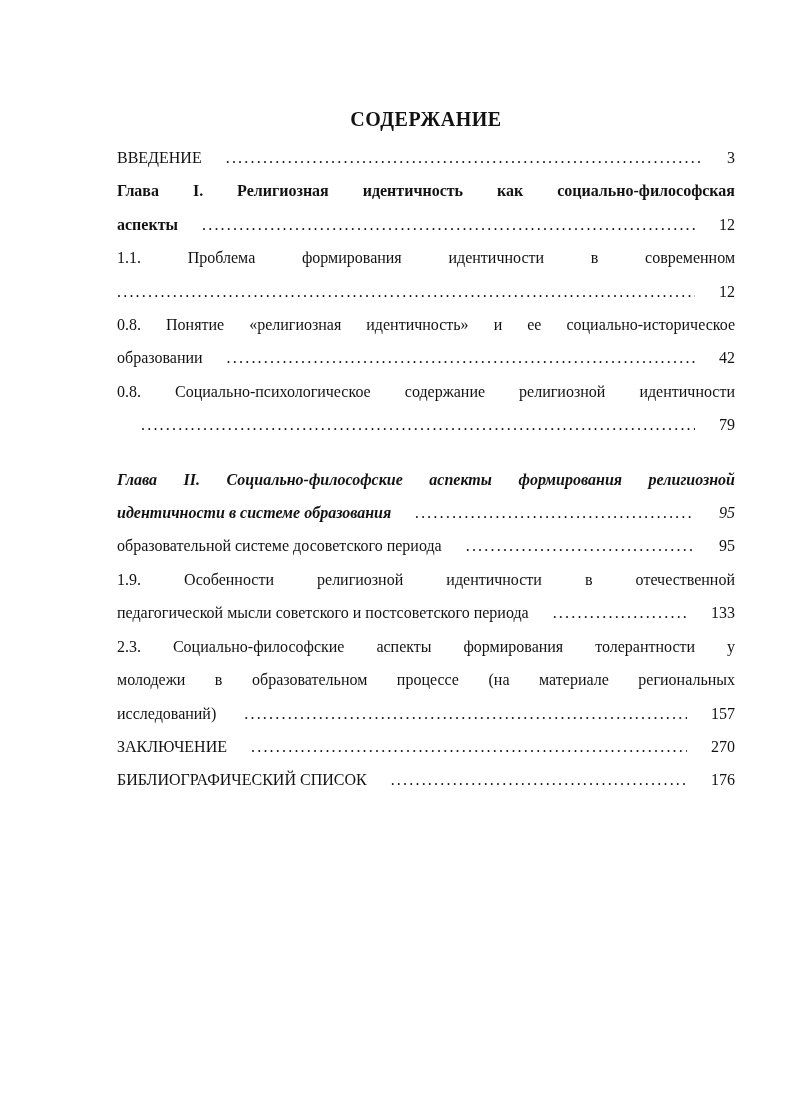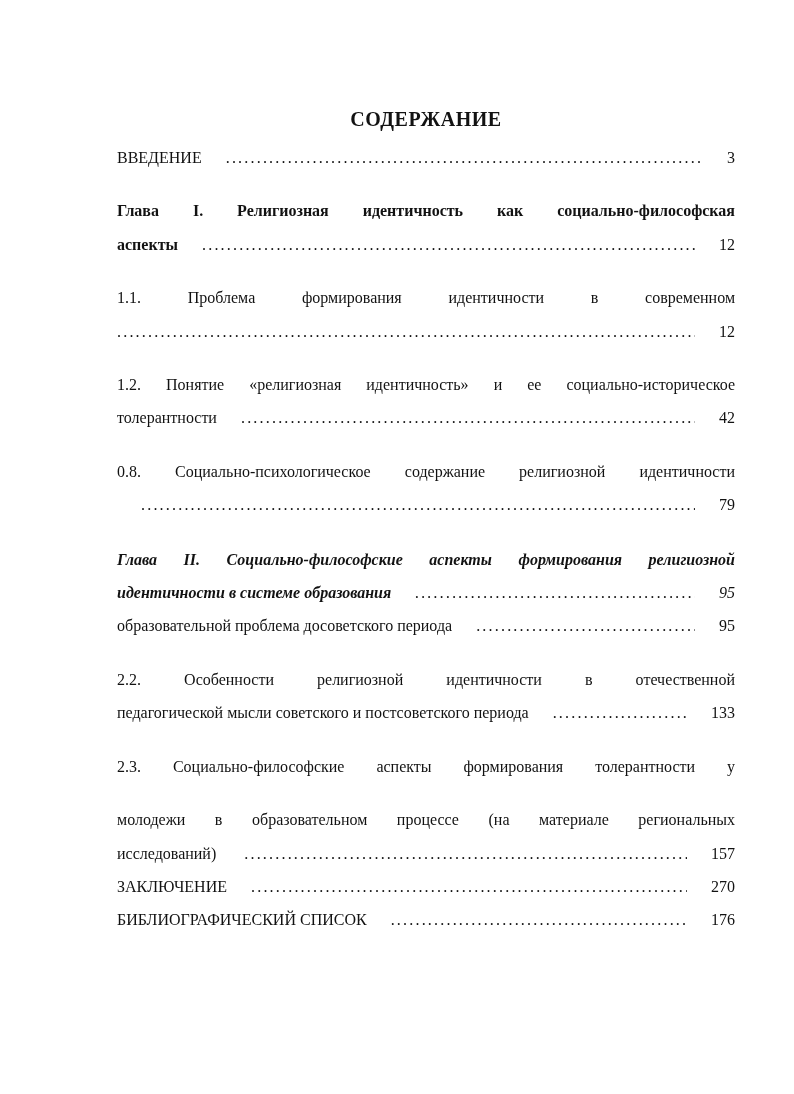--- a/index.html
+++ b/index.html
@@ -26,21 +26,20 @@
   .toc-entry.bold { font-weight: 700; }
   .toc-entry.space-before { margin-top: 21px; font-style: italic; }
   .toc-line {
     font-size: 16px;
     line-height: 33.4px;
     gap: 24px;
   }
   .justify-line {
     text-align: justify;
     text-align-last: justify;
-    margin-top: 20px;
   }
   .leader-line {
     display: flex;
     align-items: baseline;
   }
   .leader-line .line-text { white-space: pre; }
   .leader-line .dots {
     flex: 1;
     overflow: hidden;
     white-space: nowrap;
@@ -84,23 +83,23 @@
         </div>
       </div>
       <div class="toc-entry">
         <div class="toc-line justify-line">1.1. Проблема формирования идентичности в современном</div>
         <div class="toc-line leader-line">
           <span class="dots">............................................................................................................................................................................................................................</span>
           <span class="pageno">12</span>
         </div>
       </div>
       <div class="toc-entry">
-        <div class="toc-line justify-line">1.2. Понятие «религиозная идентичность» и ее социально-историческое</div>
+        <div class="toc-line justify-line">0.8. Понятие «религиозная идентичность» и ее социально-историческое</div>
         <div class="toc-line leader-line">
-          <span class="line-text">толерантности</span>
+          <span class="line-text">образовании</span>
           <span class="dots">............................................................................................................................................................................................................................</span>
           <span class="pageno">42</span>
         </div>
       </div>
       <div class="toc-entry">
         <div class="toc-line justify-line">0.8. Социально-психологическое содержание религиозной идентичности</div>
         <div class="toc-line leader-line">
           <span class="line-text"></span>
           <span class="dots">............................................................................................................................................................................................................................</span>
           <span class="pageno">79</span>
@@ -109,27 +108,27 @@
       <div class="toc-entry bold space-before">
         <div class="toc-line justify-line">Глава II. Социально-философские аспекты формирования религиозной</div>
         <div class="toc-line leader-line">
           <span class="line-text">идентичности в системе образования</span>
           <span class="dots">............................................................................................................................................................................................................................</span>
           <span class="pageno">95</span>
         </div>
       </div>
       <div class="toc-entry">
         <div class="toc-line leader-line">
-          <span class="line-text">образовательной проблема досоветского периода</span>
+          <span class="line-text">образовательной системе досоветского периода</span>
           <span class="dots">............................................................................................................................................................................................................................</span>
           <span class="pageno">95</span>
         </div>
       </div>
       <div class="toc-entry">
-        <div class="toc-line justify-line">2.2. Особенности религиозной идентичности в отечественной</div>
+        <div class="toc-line justify-line">1.9. Особенности религиозной идентичности в отечественной</div>
         <div class="toc-line leader-line">
           <span class="line-text">педагогической мысли советского и постсоветского периода</span>
           <span class="dots">............................................................................................................................................................................................................................</span>
           <span class="pageno">133</span>
         </div>
       </div>
       <div class="toc-entry">
         <div class="toc-line justify-line">2.3. Социально-философские аспекты формирования толерантности у</div>
         <div class="toc-line justify-line">молодежи в образовательном процессе (на материале региональных</div>
         <div class="toc-line leader-line">

